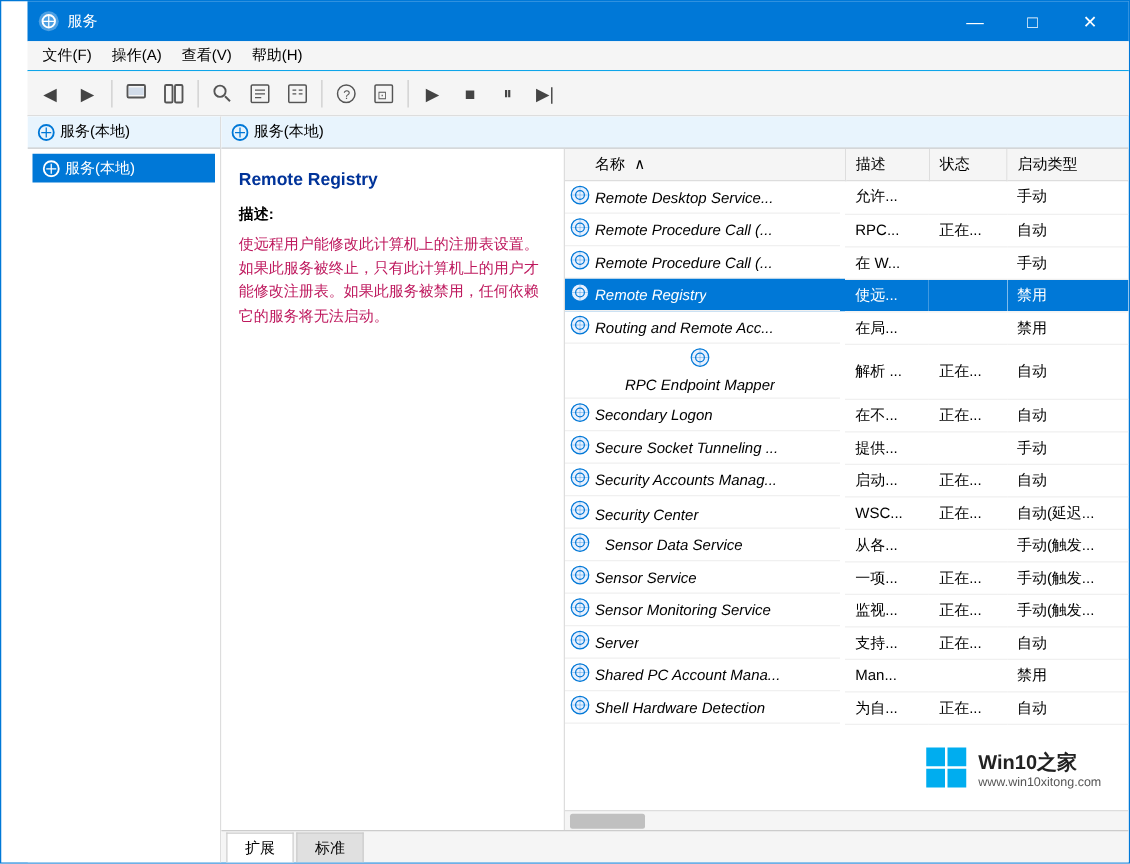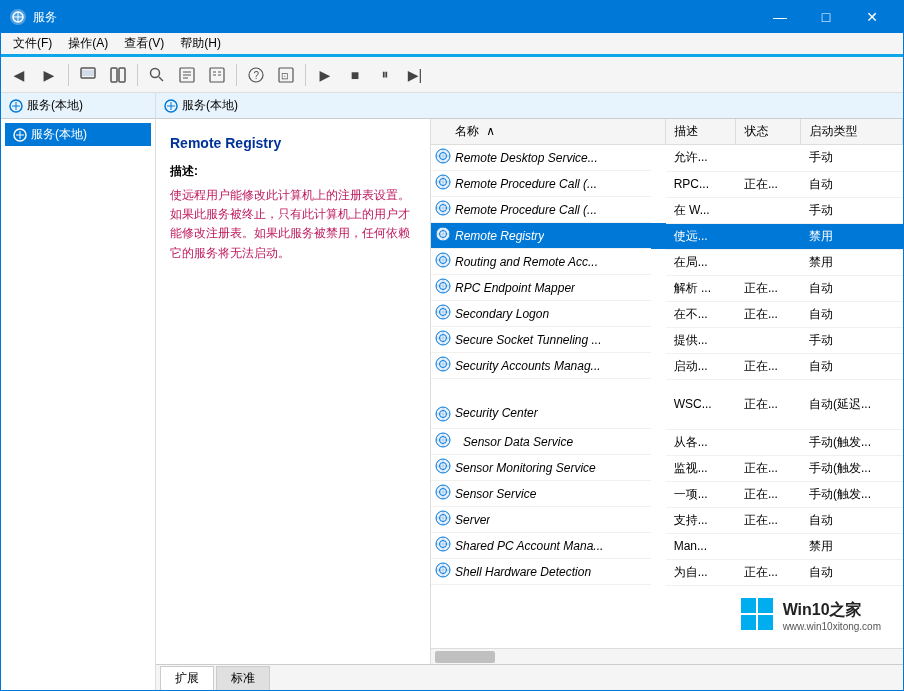--- a/index.html
+++ b/index.html
@@ -13,20 +13,21 @@
     }
 
     
     .window {
       width: 904px;
       height: 691px;
       background: #fff;
       border: 1px solid #0078d7;
       display: flex;
       flex-direction: column;
+      padding-left: 21px;
     }
 
     
     .title-bar {
       background: #0078d7;
       color: #fff;
       height: 32px;
       display: flex;
       align-items: center;
       padding: 0 8px;
@@ -55,21 +56,21 @@
       align-items: center;
       justify-content: center;
       cursor: pointer;
       font-size: 14px;
       color: #fff;
     }
 
     
     .menu-bar {
       background: #f5f5f5;
-      border-bottom: 3px solid #0ea5e9;
+      border-bottom: 1px solid #0ea5e9;
       height: 24px;
       display: flex;
       align-items: center;
       padding: 0 4px;
       flex-shrink: 0;
     }
     .menu-item {
       padding: 2px 8px;
       cursor: pointer;
       font-size: 12px;
@@ -518,21 +519,21 @@
       <line x1="8" y1="1" x2="8" y2="15" stroke="#0078d7" stroke-width="0.8" opacity="0.3"></line>
       <line x1="1" y1="8" x2="15" y2="8" stroke="#0078d7" stroke-width="0.8" opacity="0.3"></line>
     </svg></span>
                       <span style="overflow: hidden; text-overflow: ellipsis;">Routing and Remote Acc...</span>
                     </td>
                     <td style="max-width: 80px; overflow: hidden; text-overflow: ellipsis;">在局...</td>
                     <td></td>
                     <td style="max-width: 100px; overflow: hidden; text-overflow: ellipsis;">禁用</td>
                   </tr>
                   <tr>
-                    <td style="display: flex; align-items: center; gap: 4px; max-width: 220px; overflow: hidden; white-space: nowrap; text-overflow: ellipsis;">
+                    <td style="display: flex; align-items: center; gap: 4px; max-width: 220px; overflow: hidden; white-space: nowrap; text-overflow: ellipsis; flex-direction: column;">
                       <span style="flex-shrink: 0;"><svg width="16" height="16" viewBox="0 0 16 16">
       <circle cx="8" cy="8" r="7" fill="#e8f0fe" stroke="#0078d7" stroke-width="1"></circle>
       <circle cx="8" cy="8" r="3.5" fill="none" stroke="#0078d7" stroke-width="1"></circle>
       <line x1="8" y1="1" x2="8" y2="15" stroke="#0078d7" stroke-width="0.8" opacity="0.3"></line>
       <line x1="1" y1="8" x2="15" y2="8" stroke="#0078d7" stroke-width="0.8" opacity="0.3"></line>
     </svg></span>
                       <span style="overflow: hidden; text-overflow: ellipsis;">RPC Endpoint Mapper</span>
                     </td>
                     <td style="max-width: 80px; overflow: hidden; text-overflow: ellipsis;">解析 ...</td>
                     <td>正在...</td>
@@ -574,21 +575,21 @@
       <line x1="8" y1="1" x2="8" y2="15" stroke="#0078d7" stroke-width="0.8" opacity="0.3"></line>
       <line x1="1" y1="8" x2="15" y2="8" stroke="#0078d7" stroke-width="0.8" opacity="0.3"></line>
     </svg></span>
                       <span style="overflow: hidden; text-overflow: ellipsis;">Security Accounts Manag...</span>
                     </td>
                     <td style="max-width: 80px; overflow: hidden; text-overflow: ellipsis;">启动...</td>
                     <td>正在...</td>
                     <td style="max-width: 100px; overflow: hidden; text-overflow: ellipsis;">自动</td>
                   </tr>
                   <tr>
-                    <td style="display: flex; align-items: flex-start; gap: 4px; max-width: 220px; overflow: hidden; white-space: nowrap; text-overflow: ellipsis; margin-top: 24px;">
+                    <td style="display: flex; align-items: flex-end; gap: 4px; max-width: 220px; overflow: hidden; white-space: nowrap; text-overflow: ellipsis;">
                       <span style="flex-shrink: 0;"><svg width="16" height="16" viewBox="0 0 16 16">
       <circle cx="8" cy="8" r="7" fill="#e8f0fe" stroke="#0078d7" stroke-width="1"></circle>
       <circle cx="8" cy="8" r="3.5" fill="none" stroke="#0078d7" stroke-width="1"></circle>
       <line x1="8" y1="1" x2="8" y2="15" stroke="#0078d7" stroke-width="0.8" opacity="0.3"></line>
       <line x1="1" y1="8" x2="15" y2="8" stroke="#0078d7" stroke-width="0.8" opacity="0.3"></line>
     </svg></span>
                       <span style="overflow: hidden; text-overflow: ellipsis;">Security Center</span>
                     </td>
                     <td style="max-width: 80px; overflow: hidden; text-overflow: ellipsis;">WSC...</td>
                     <td>正在...</td>
@@ -609,37 +610,37 @@
                     <td style="max-width: 100px; overflow: hidden; text-overflow: ellipsis;">手动(触发...</td>
                   </tr>
                   <tr>
                     <td style="display: flex; align-items: center; gap: 4px; max-width: 220px; overflow: hidden; white-space: nowrap; text-overflow: ellipsis;">
                       <span style="flex-shrink: 0;"><svg width="16" height="16" viewBox="0 0 16 16">
       <circle cx="8" cy="8" r="7" fill="#e8f0fe" stroke="#0078d7" stroke-width="1"></circle>
       <circle cx="8" cy="8" r="3.5" fill="none" stroke="#0078d7" stroke-width="1"></circle>
       <line x1="8" y1="1" x2="8" y2="15" stroke="#0078d7" stroke-width="0.8" opacity="0.3"></line>
       <line x1="1" y1="8" x2="15" y2="8" stroke="#0078d7" stroke-width="0.8" opacity="0.3"></line>
     </svg></span>
+                      <span style="overflow: hidden; text-overflow: ellipsis;">Sensor Service</span>
+                    </td>
+                    <td style="max-width: 80px; overflow: hidden; text-overflow: ellipsis;">一项...</td>
+                    <td>正在...</td>
+                    <td style="max-width: 100px; overflow: hidden; text-overflow: ellipsis;">手动(触发...</td>
+                  </tr>
+                  <tr>
+                    <td style="display: flex; align-items: center; gap: 4px; max-width: 220px; overflow: hidden; white-space: nowrap; text-overflow: ellipsis;">
+                      <span style="flex-shrink: 0;"><svg width="16" height="16" viewBox="0 0 16 16">
+      <circle cx="8" cy="8" r="7" fill="#e8f0fe" stroke="#0078d7" stroke-width="1"></circle>
+      <circle cx="8" cy="8" r="3.5" fill="none" stroke="#0078d7" stroke-width="1"></circle>
+      <line x1="8" y1="1" x2="8" y2="15" stroke="#0078d7" stroke-width="0.8" opacity="0.3"></line>
+      <line x1="1" y1="8" x2="15" y2="8" stroke="#0078d7" stroke-width="0.8" opacity="0.3"></line>
+    </svg></span>
                       <span style="overflow: hidden; text-overflow: ellipsis;">Sensor Monitoring Service</span>
                     </td>
                     <td style="max-width: 80px; overflow: hidden; text-overflow: ellipsis;">监视...</td>
-                    <td>正在...</td>
-                    <td style="max-width: 100px; overflow: hidden; text-overflow: ellipsis;">手动(触发...</td>
-                  </tr>
-                  <tr>
-                    <td style="display: flex; align-items: center; gap: 4px; max-width: 220px; overflow: hidden; white-space: nowrap; text-overflow: ellipsis;">
-                      <span style="flex-shrink: 0;"><svg width="16" height="16" viewBox="0 0 16 16">
-      <circle cx="8" cy="8" r="7" fill="#e8f0fe" stroke="#0078d7" stroke-width="1"></circle>
-      <circle cx="8" cy="8" r="3.5" fill="none" stroke="#0078d7" stroke-width="1"></circle>
-      <line x1="8" y1="1" x2="8" y2="15" stroke="#0078d7" stroke-width="0.8" opacity="0.3"></line>
-      <line x1="1" y1="8" x2="15" y2="8" stroke="#0078d7" stroke-width="0.8" opacity="0.3"></line>
-    </svg></span>
-                      <span style="overflow: hidden; text-overflow: ellipsis;">Sensor Service</span>
-                    </td>
-                    <td style="max-width: 80px; overflow: hidden; text-overflow: ellipsis;">一项...</td>
                     <td>正在...</td>
                     <td style="max-width: 100px; overflow: hidden; text-overflow: ellipsis;">手动(触发...</td>
                   </tr>
                   <tr>
                     <td style="display: flex; align-items: center; gap: 4px; max-width: 220px; overflow: hidden; white-space: nowrap; text-overflow: ellipsis;">
                       <span style="flex-shrink: 0;"><svg width="16" height="16" viewBox="0 0 16 16">
       <circle cx="8" cy="8" r="7" fill="#e8f0fe" stroke="#0078d7" stroke-width="1"></circle>
       <circle cx="8" cy="8" r="3.5" fill="none" stroke="#0078d7" stroke-width="1"></circle>
       <line x1="8" y1="1" x2="8" y2="15" stroke="#0078d7" stroke-width="0.8" opacity="0.3"></line>
       <line x1="1" y1="8" x2="15" y2="8" stroke="#0078d7" stroke-width="0.8" opacity="0.3"></line>

